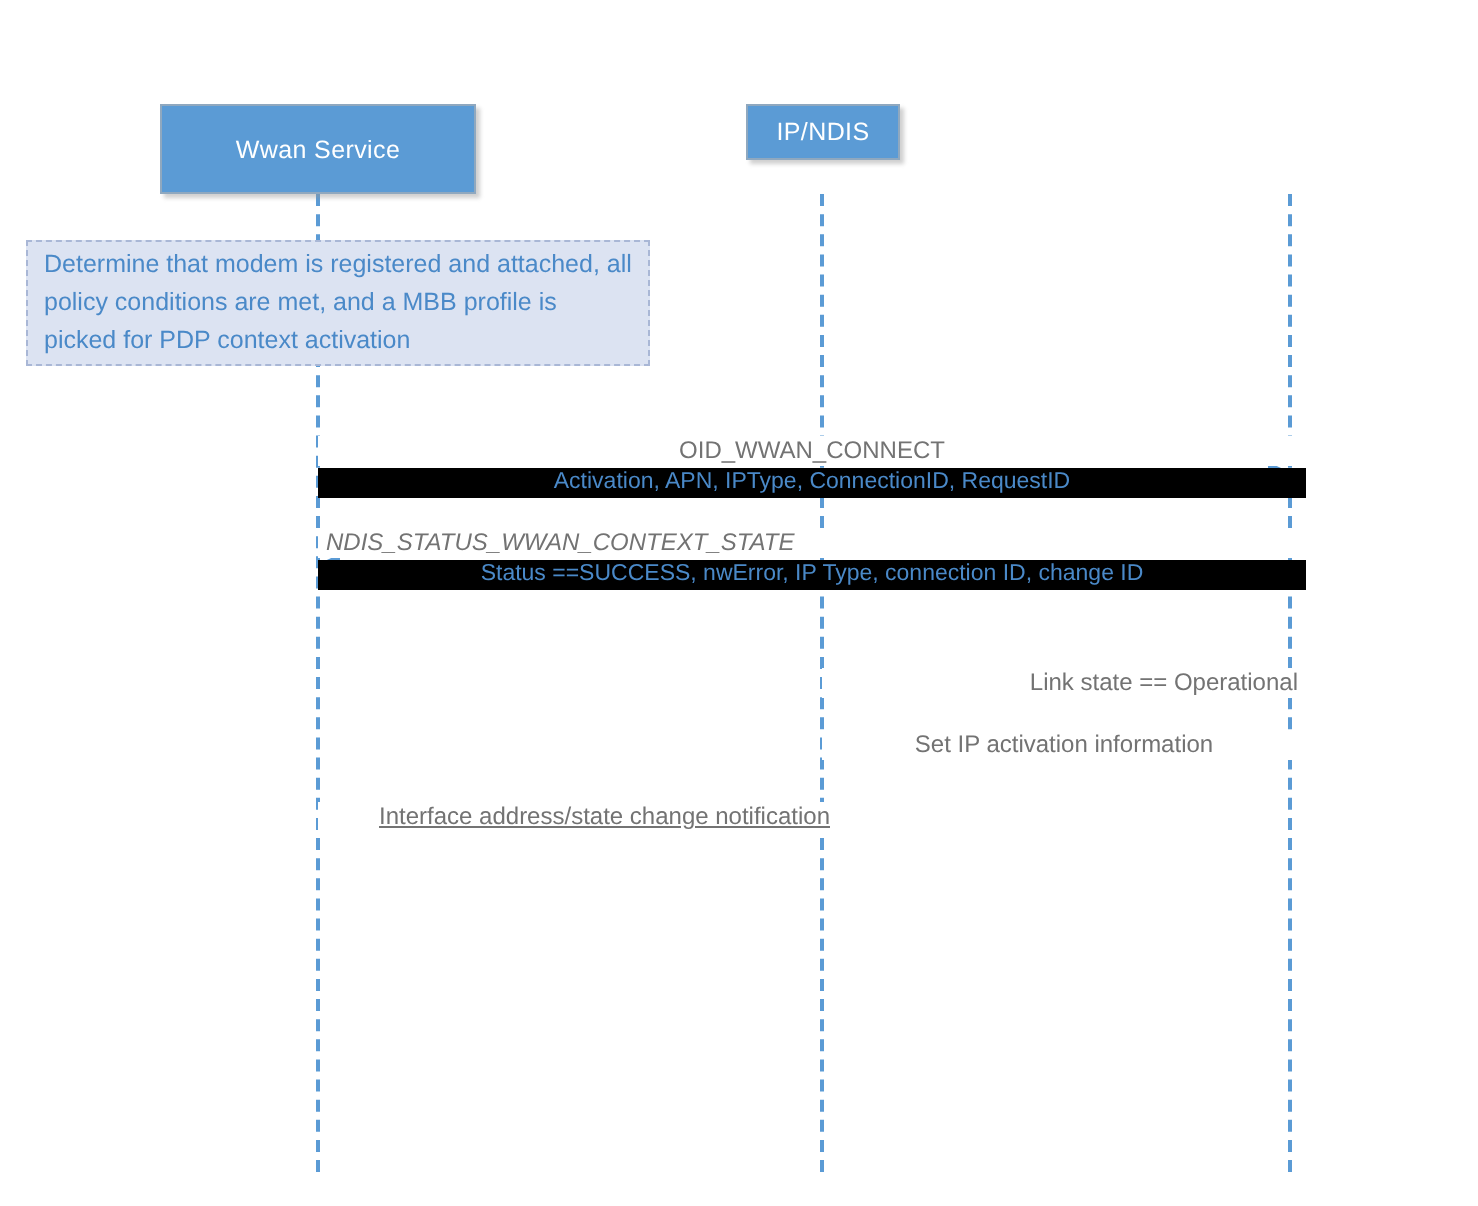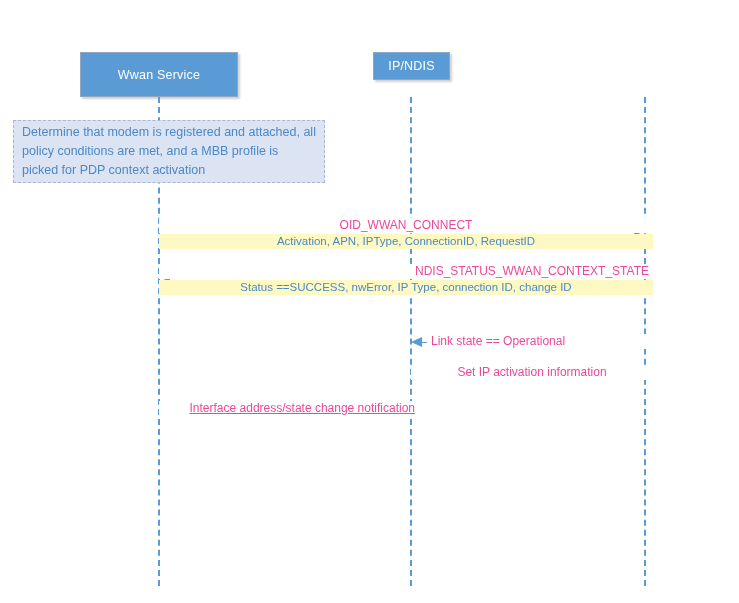--- a/index.html
+++ b/index.html
@@ -64,35 +64,35 @@
     border-bottom:5.5px solid transparent;
     border-left:11px solid #5B9BD5;
   }
   .arrowhead.left{
     border-top:5.5px solid transparent;
     border-bottom:5.5px solid transparent;
     border-right:11px solid #5B9BD5;
   }
   .msg-label{
     position:absolute;
-    color:#ec4899;
+    color:#737373;
     font-size:12px;
     text-align:center;
     white-space:nowrap;
     background:#ffffff;
     padding:0 4px;
     line-height:15px;
   }
   .msg-sub{
     position:absolute;
     color:#4A89C8;
     font-size:11.5px;
     text-align:center;
     white-space:nowrap;
-    background:#fef9c3;
+    background:#000000;
     padding:0 4px;
     line-height:15px;
   }
 </style>
 </head>
 <body>
 
 <div id="diagram">
 
   <div class="lifeline" id="ll-0" style="left: 158px; top: 77px; height: 489px;"></div>
@@ -113,28 +113,28 @@
   <div class="msg" id="msg-0" style="left: 159px; top: 216px; width: 486px; height: 0px;">
     <div class="msg-line" style="left: 0px; width: 486px;"></div>
     <div class="arrowhead right" style="left: 475px;"></div>
     <div class="msg-label" style="left: 0px; width: 486px; text-align: center; top: -18px;">OID_WWAN_CONNECT</div>
     <div class="msg-sub" style="left: 0px; width: 486px; top: -2px; text-align: center;">Activation, APN, IPType, ConnectionID, RequestID</div>
   </div>
 
   <div class="msg" id="msg-1" style="left: 159px; top: 262px; width: 486px; height: 0px;">
     <div class="msg-line" style="left: 0px; width: 486px;"></div>
     <div class="arrowhead left" style="left: 0px;"></div>
-    <div class="msg-label" style="left: 0px; width: 486px; text-align: right; top: -18px;">NDIS_STATUS_WWAN_CONTEXT_STATE</div>
+    <div class="msg-label" style="left: 0px; width: 486px; text-align: left; top: -18px; font-style: italic;">NDIS_STATUS_WWAN_CONTEXT_STATE</div>
     <div class="msg-sub" style="left: 0px; width: 486px; top: -2px; text-align: center;">Status ==SUCCESS, nwError, IP Type, connection ID, change ID</div>
   </div>
 
   <div class="msg" id="msg-2" style="left: 411px; top: 322px; width: 234px; height: 0px;">
     <div class="msg-line" style="left: 0px; width: 234px;"></div>
     <div class="arrowhead left" style="left: 0px;"></div>
-    <div class="msg-label" style="left: 16px; width: 234px; text-align: left; top: -8px;">Link state == Operational</div>
+    <div class="msg-label" style="left: 0px; width: 234px; text-align: right; top: -8px;">Link state == Operational</div>
 
   </div>
 
   <div class="msg" id="msg-3" style="left: 411px; top: 353px; width: 234px; height: 0px;">
     <div class="msg-line" style="left: 0px; width: 234px;"></div>
     <div class="arrowhead left" style="left: 0px;"></div>
     <div class="msg-label" style="left: 0px; width: 234px; text-align: center; top: -8px;">Set IP activation information</div>
 
   </div>
 

